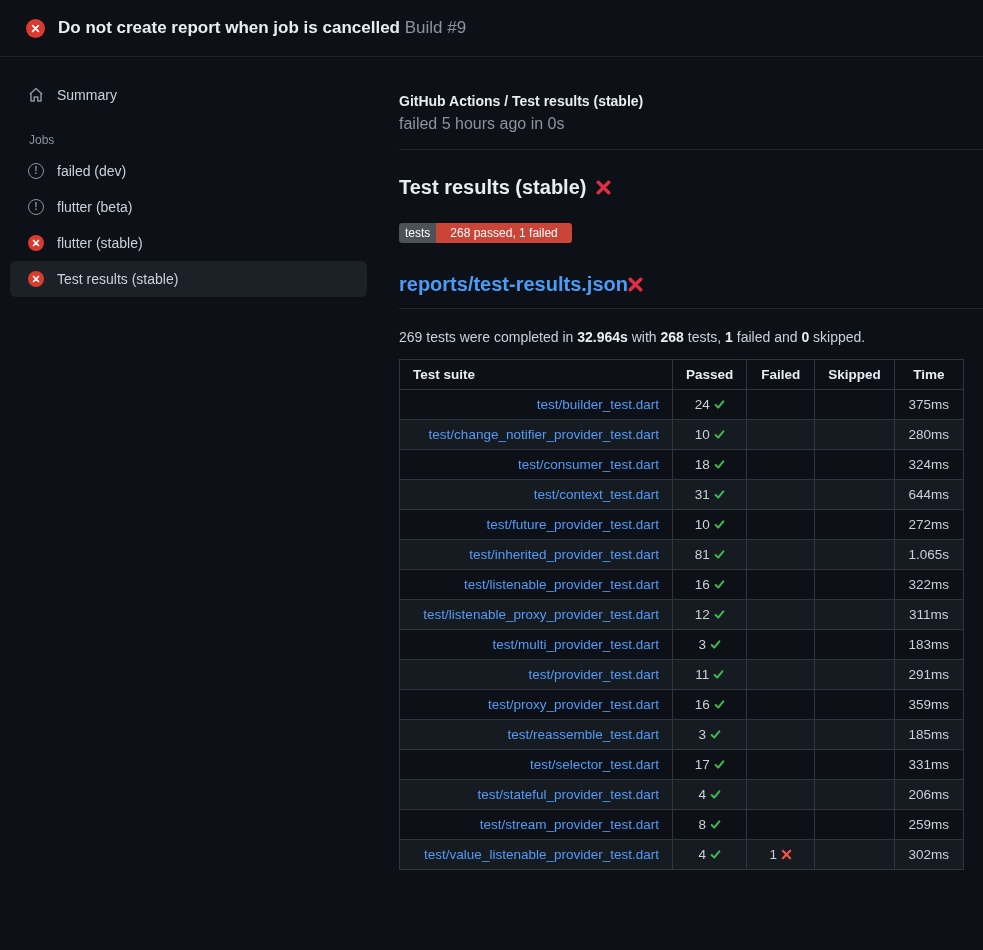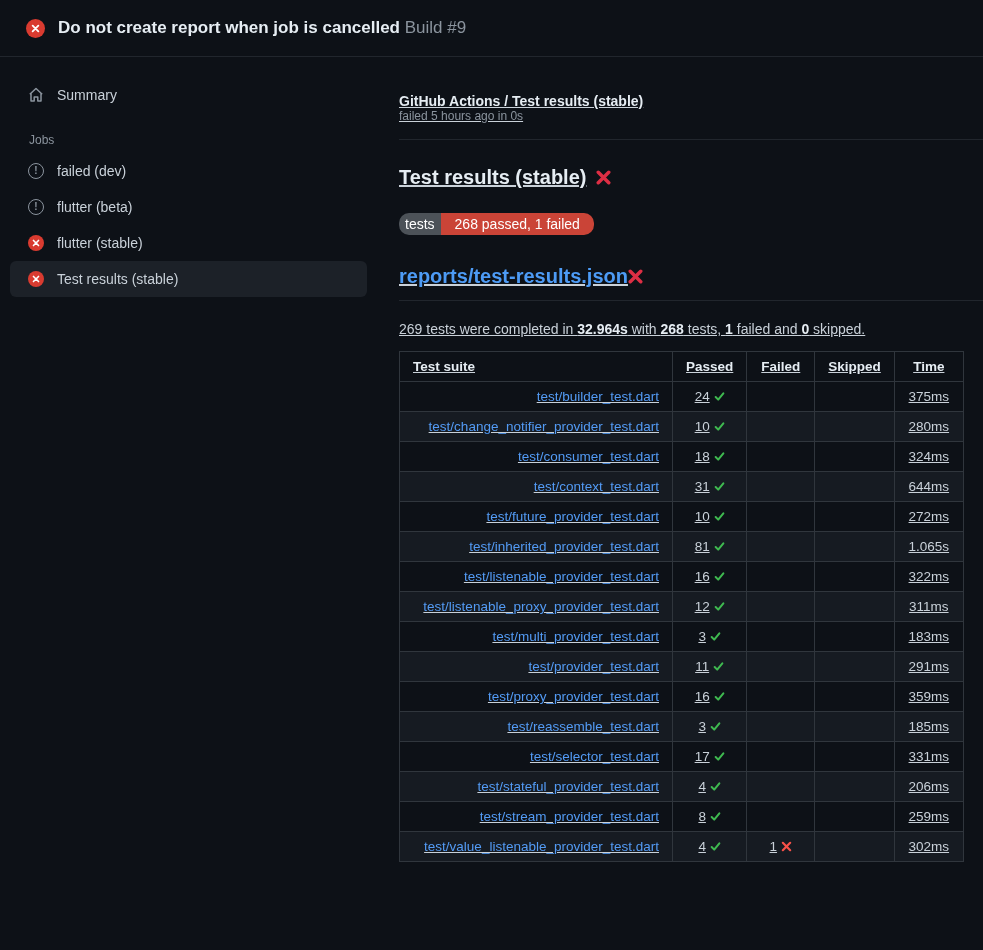--- a/index.html
+++ b/index.html
@@ -23,52 +23,52 @@
   }
   .x-circle svg { width:9px; height:9px; display:block; }
   .x-circle.sm { width:16px; height:16px; }
   .x-circle.sm svg { width:8px; height:8px; }
   .topbar h1 { margin:0; font-size:17px; font-weight:700; color:#e6edf3; white-space:nowrap; }
   .topbar h1 .build { color:#8b949e; font-weight:400; }
 
   
   .layout { display:flex; align-items:flex-start; }
   aside { width:383px; flex-shrink:0; padding:20px 16px 0 10px; }
-  main  { flex:1; min-width:0; padding:36px 0 0 16px;text-decoration:underline; }
+  main  { flex:1; min-width:0; padding:36px 0 0 16px; }
 
   
   .side-item {
     display:flex; align-items:center; gap:13px;
     padding:10px 18px; border-radius:6px;
     color:#c9d1d9; cursor:pointer; user-select:none;text-align:center;
   }
   .side-item.selected { background:#1c2128; }
   .side-item .ico { width:16px; height:16px; flex-shrink:0; display:inline-flex; align-items:center; justify-content:center; }
   .jobs-label { color:#8b949e; font-size:12px; margin:20px 0 6px 19px; }
   .excl-circle {
     width:16px; height:16px; border-radius:50%;
     border:1.5px solid #8b949e; color:#8b949e;
     display:inline-flex; align-items:center; justify-content:center;
     font-size:10px; font-weight:700; line-height:1;
   }
 
   
   .breadcrumb { font-weight:700; color:#e6edf3; font-size:14px; }
-  .meta { color:#8b949e; font-size:12px; }
+  .meta { color:#8b949e; font-size:16px; margin-top:6px; }
   hr.sep { border:0; border-top:1px solid #21262d; margin:16px 0 0 0; }
 
   h2.section {
     margin:26px 0 0 0; font-size:20px; font-weight:700; color:#e6edf3;
     display:flex; align-items:center; gap:10px;
   }
   .big-x svg { width:15px; height:15px; display:block; }
 
   .badge {
-    display:inline-flex; margin-top:24px; font-size:14px;
-    border-radius:10px; overflow:hidden; line-height:1; white-space:nowrap;
+    display:inline-flex; margin-top:24px; font-size:12px;
+    border-radius:3px; overflow:hidden; line-height:1; white-space:nowrap;
   }
   .badge .k { background:#4c5258; color:#fff; padding:4px 6px; }
   .badge .v { background:#ca4437; color:#fff; padding:4px 14px; }
 
   h2.report {
     margin:30px 0 0 0; padding-bottom:12px;
     border-bottom:1px solid #21262d;
     font-size:20px; font-weight:700;
     display:flex; align-items:center; 
   }

